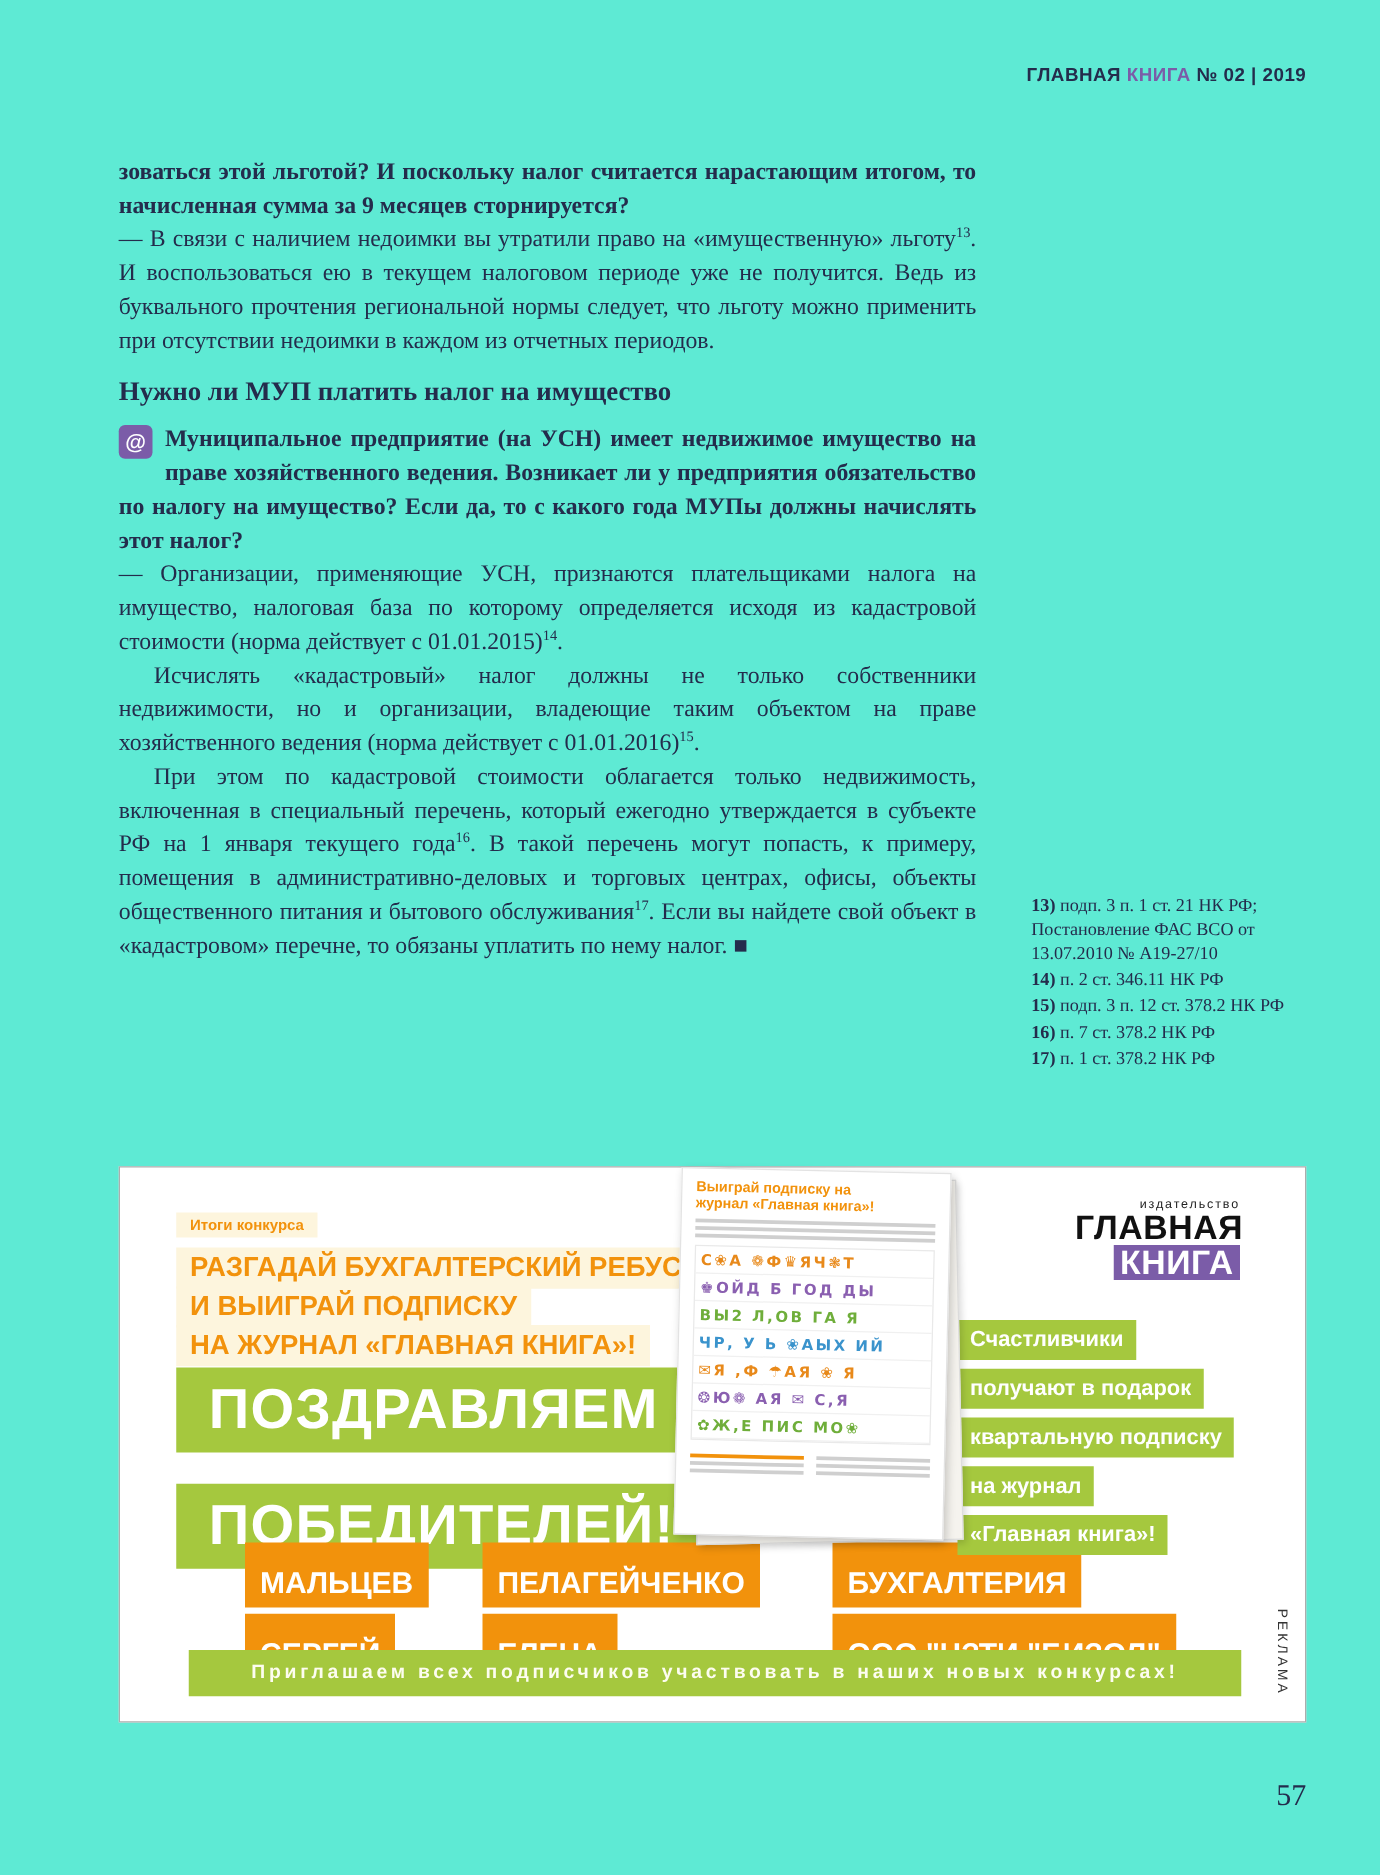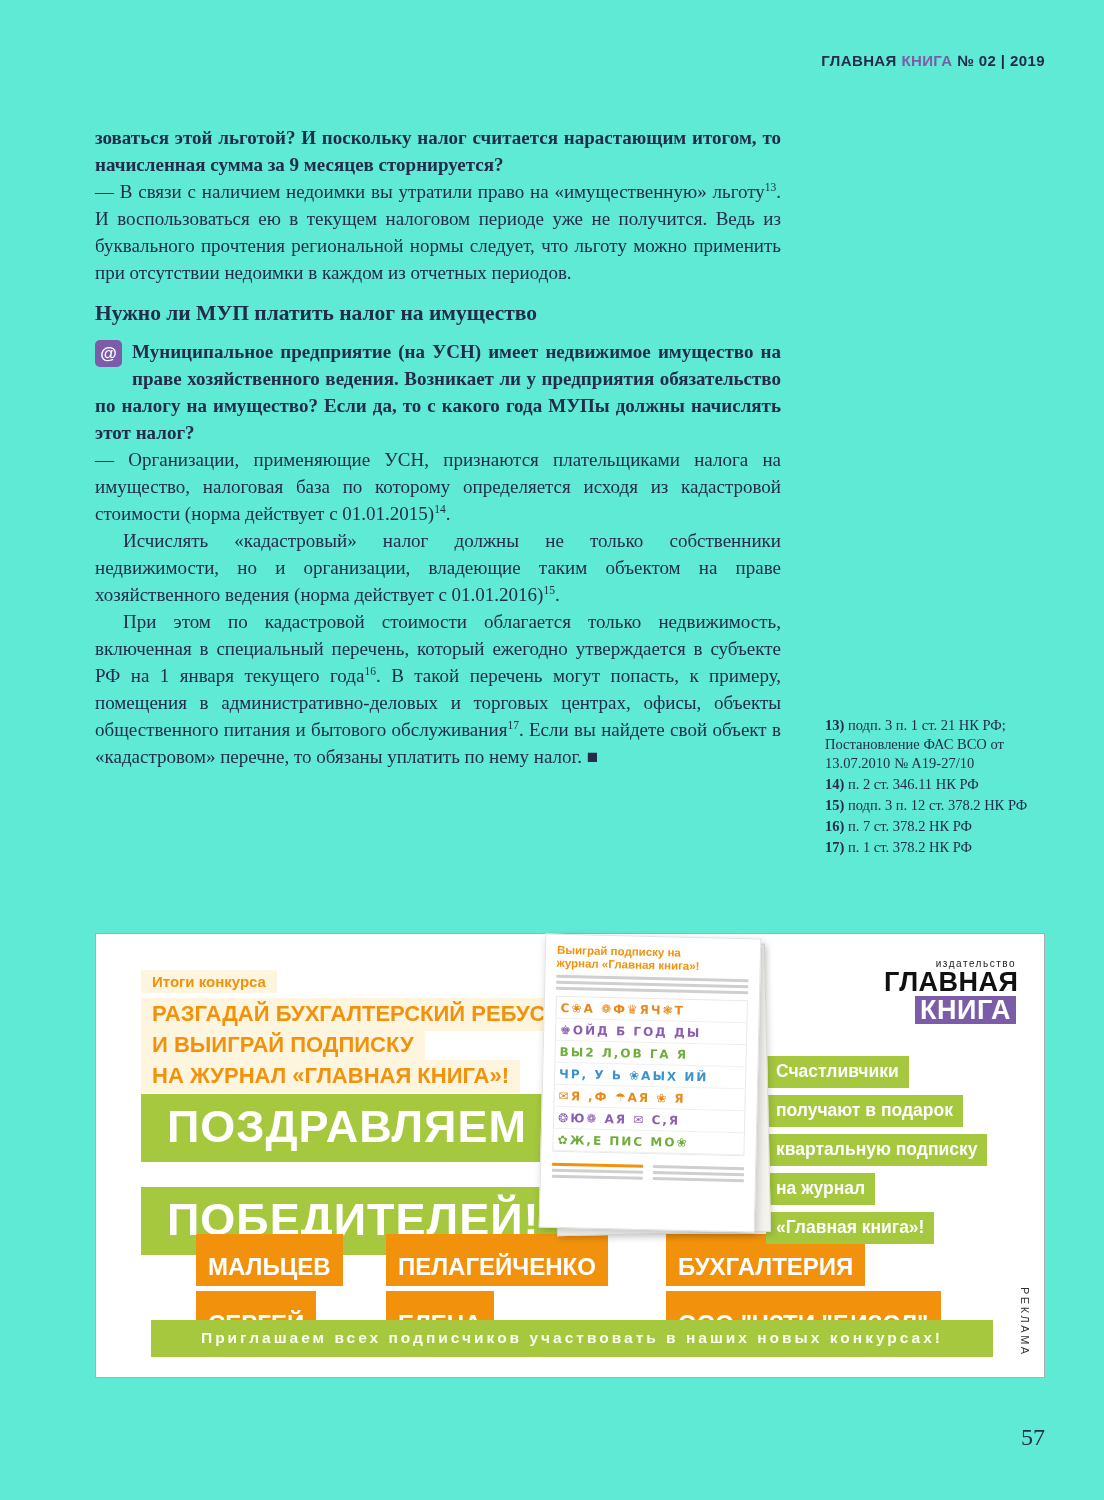--- a/index.html
+++ b/index.html
@@ -43,21 +43,21 @@
   .footnotes b { font-weight:bold; }
 
   
   .ad {
     position:absolute; left:95px; top:933px; width:950px; height:445px;
     border:1px solid #adadad; background:#fff;
     font-family:"Liberation Sans", sans-serif;
   }
   .kicker {
     position:absolute; left:45px; top:36px; background:var(--cream,#fdf5dd);
-    color:var(--orange,#f2920c); font-size:15px; font-weight:bold; padding:3px 11px; white-space:nowrap;
+    color:var(--orange,#f2920c); font-size:12px; font-weight:bold; padding:3px 11px; white-space:nowrap;
   }
   .hl {
     position:absolute; left:45px; background:var(--cream,#fdf5dd);
     color:var(--orange,#f2920c); font-weight:bold; font-size:22px;
     padding:3px 11px 4px; white-space:nowrap;
   }
   .hl1 { top:64px; } .hl2 { top:95px; } .hl3 { top:126px; }
   .big {
     position:absolute; left:45px; background:var(--green,#a5c83e); color:#fff;
     font-weight:bold; font-size:45px; letter-spacing:1px;
@@ -97,21 +97,21 @@
     font-family:"DejaVu Sans", sans-serif; font-size:12px; font-weight:bold;
     padding:4px 4px 3px; border-bottom:1px solid #f0f0f0; letter-spacing:2px;
     white-space:nowrap; overflow:hidden;
   }
   .rc0 { color:#e8891a; } .rc1 { color:#8a5fb0; } .rc2 { color:#6fae3a; }
   .rc3 { color:#3a93cc; } .rc4 { color:#e8891a; } .rc5 { color:#8a5fb0; } .rc6 { color:#6fae3a; }
   .flyer-foot { display:flex; gap:10px; margin-top:8px; }
   .flyer-foot .col { flex:1; }
 
   
-  .publisher { position:absolute; left:788px; top:24px; width:132px; text-align:right; }
+  .publisher { position:absolute; left:764px; top:24px; width:132px; text-align:right; }
   .pub-small { font-size:10px; color:#222; letter-spacing:1.5px; }
   .pub-n1 { font-size:27px; font-weight:bold; color:#111; line-height:27px; letter-spacing:.5px; }
   .pub-n2 {
     display:inline-block; font-size:27px; font-weight:bold; color:#fff;
     background:var(--purple,#7b5ca8); line-height:28px; padding:0 5px; letter-spacing:.5px;
   }
 
   
   .prizes { position:absolute; left:670px; top:122px; }
   .prize-line {

